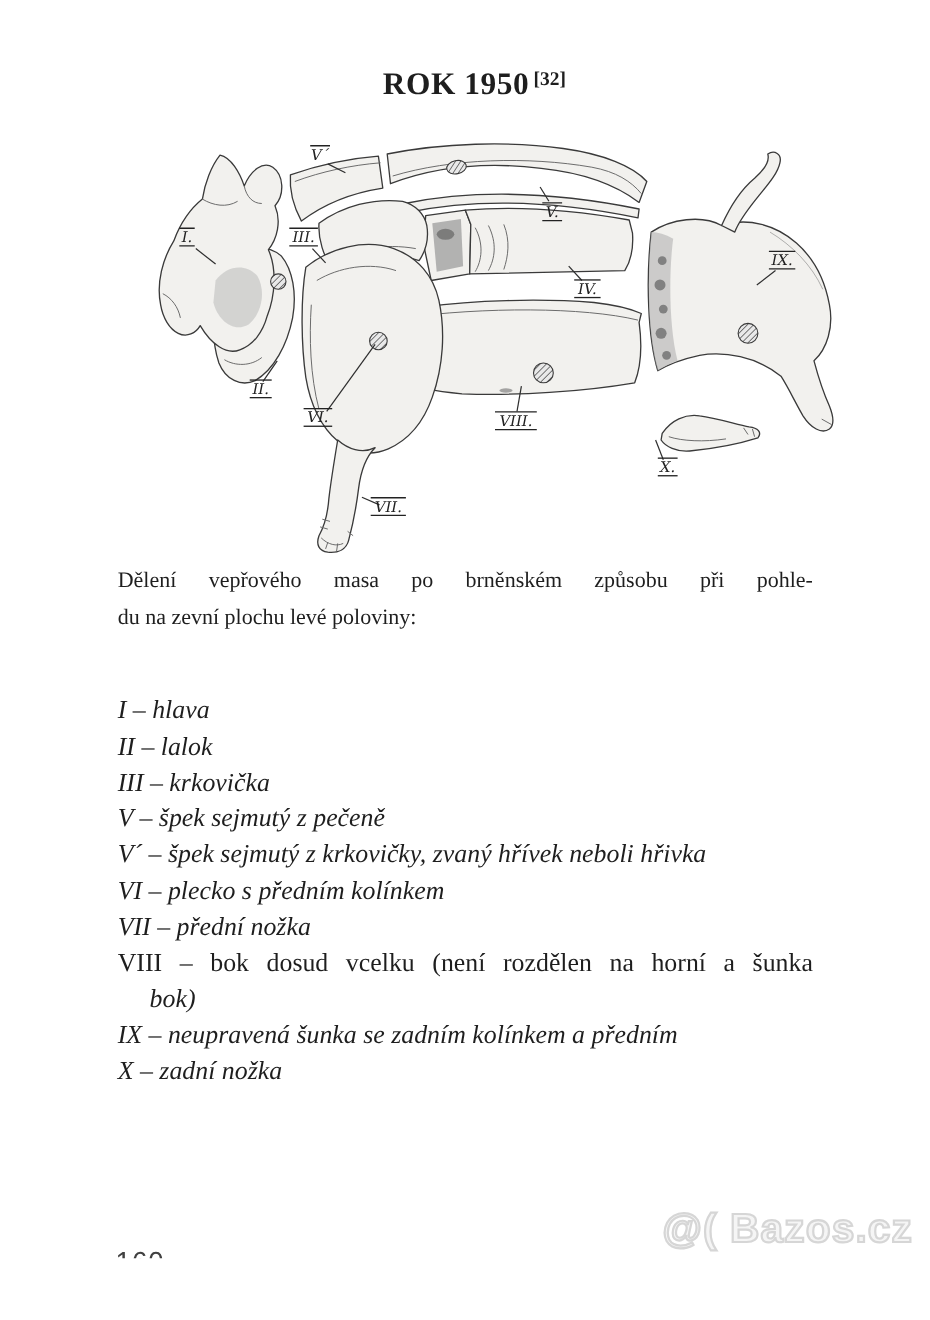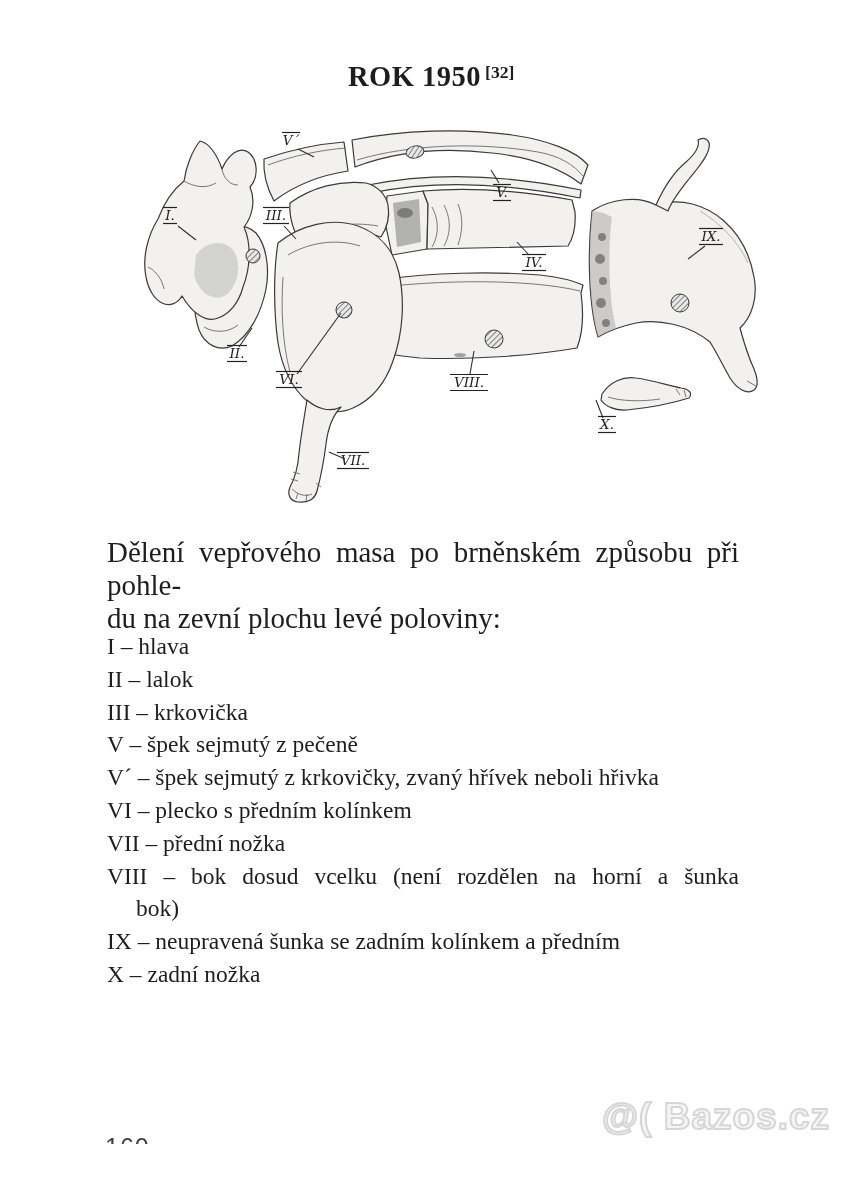--- a/index.html
+++ b/index.html
@@ -17,29 +17,29 @@
     white-space:nowrap;
   }
   .page-title sup{
     font-size:0.62em;font-weight:bold;vertical-align:8px;letter-spacing:0;
     margin-left:4px;
   }
   .figure-wrap{
     position:absolute;left:140px;top:127px;width:632px;height:378px;
   }
   .intro{
-    position:absolute;left:107px;top:536px;width:632px;
-    font-size:29px;line-height:32.8px;
+    position:absolute;left:107px;top:512px;width:632px;
+    font-size:20px;line-height:32.8px;
   }
   .intro .justify{text-align:justify;text-align-last:justify;}
   .cuts{
     position:absolute;left:107px;top:630px;width:632px;
     font-size:23.5px;line-height:32.8px;
   }
-  .cuts .line{white-space:nowrap;}
+  .cuts .line{white-space:nowrap;font-style:italic;}
   .cuts .justify{text-align:justify;text-align-last:justify;white-space:normal;}
   .cuts .indent{padding-left:29px;}
   .page-number{
     position:absolute;left:105px;top:1133px;
     font-family:"Liberation Sans", sans-serif;
     font-size:25px;color:#404040;letter-spacing:1px;
   }
   .watermark{
     position:absolute;right:15px;bottom:6px;
     font-family:"Liberation Sans", sans-serif;

